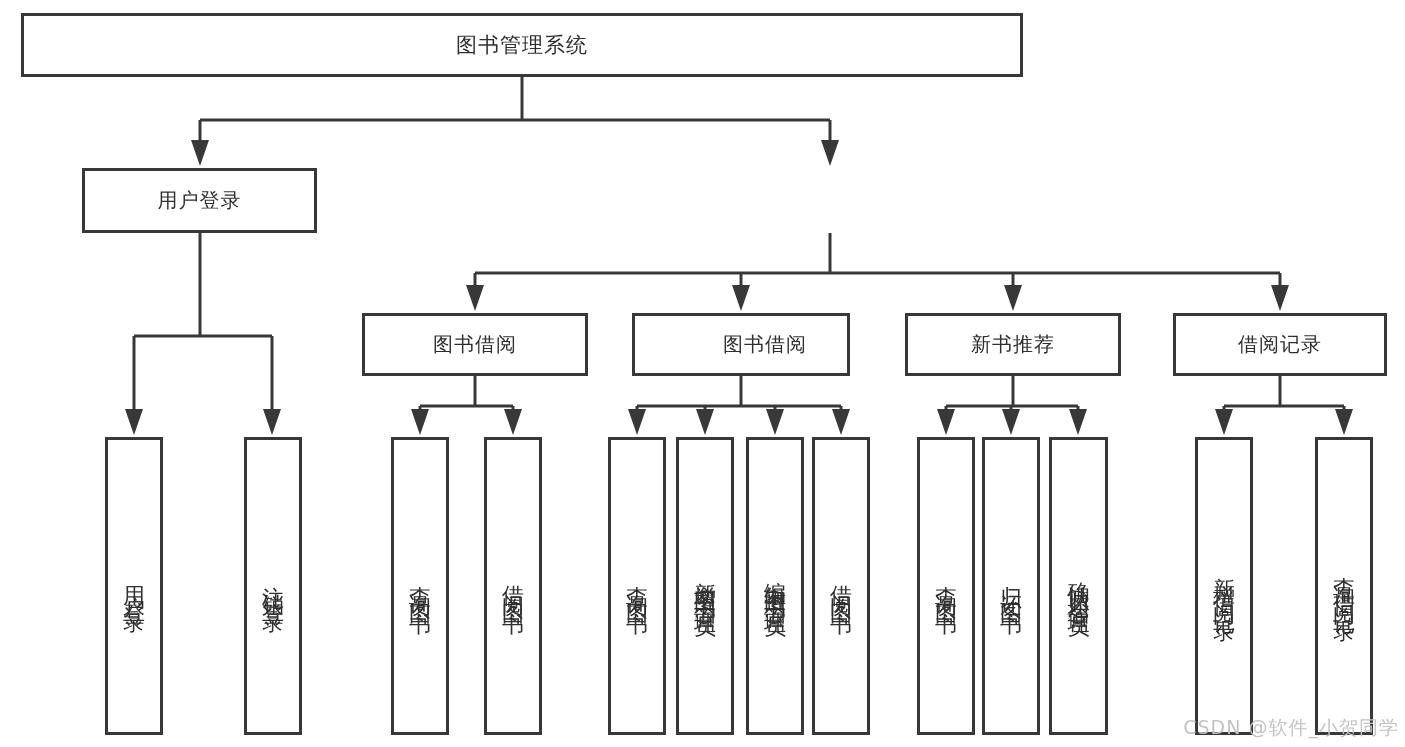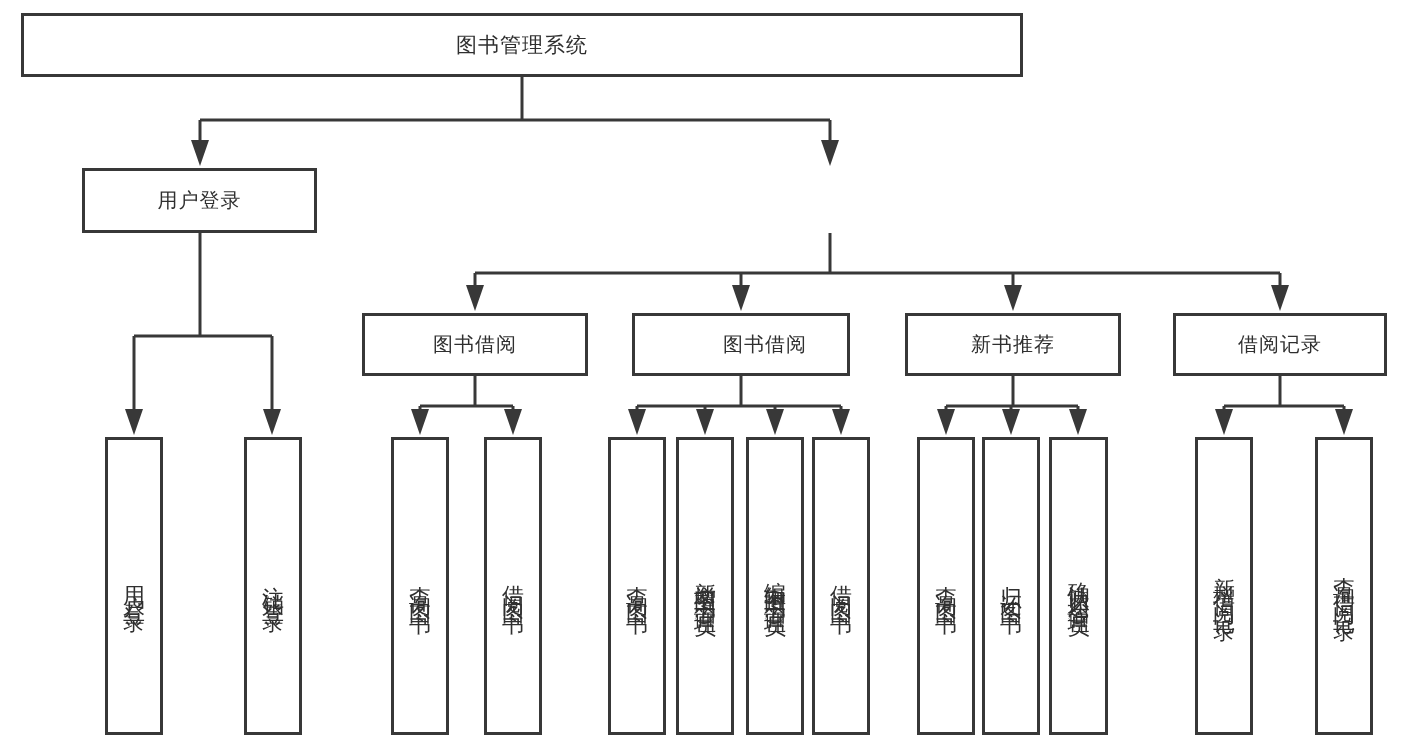--- a/index.html
+++ b/index.html
@@ -188,14 +188,15 @@
     <span class="v-label tight">确认归还（管理员）</span>
   </div>
 
   <div class="node" style="left:1195px; top:437px; width:58px; height:298px;">
     <span class="v-label">新增借阅记录</span>
   </div>
   <div class="node" style="left:1315px; top:437px; width:58px; height:298px;">
     <span class="v-label">查询借阅记录</span>
   </div>
 
+  <div class="watermark">CSDN @软件_小贺同学</div>
 
 </div>
 
 </body></html>

